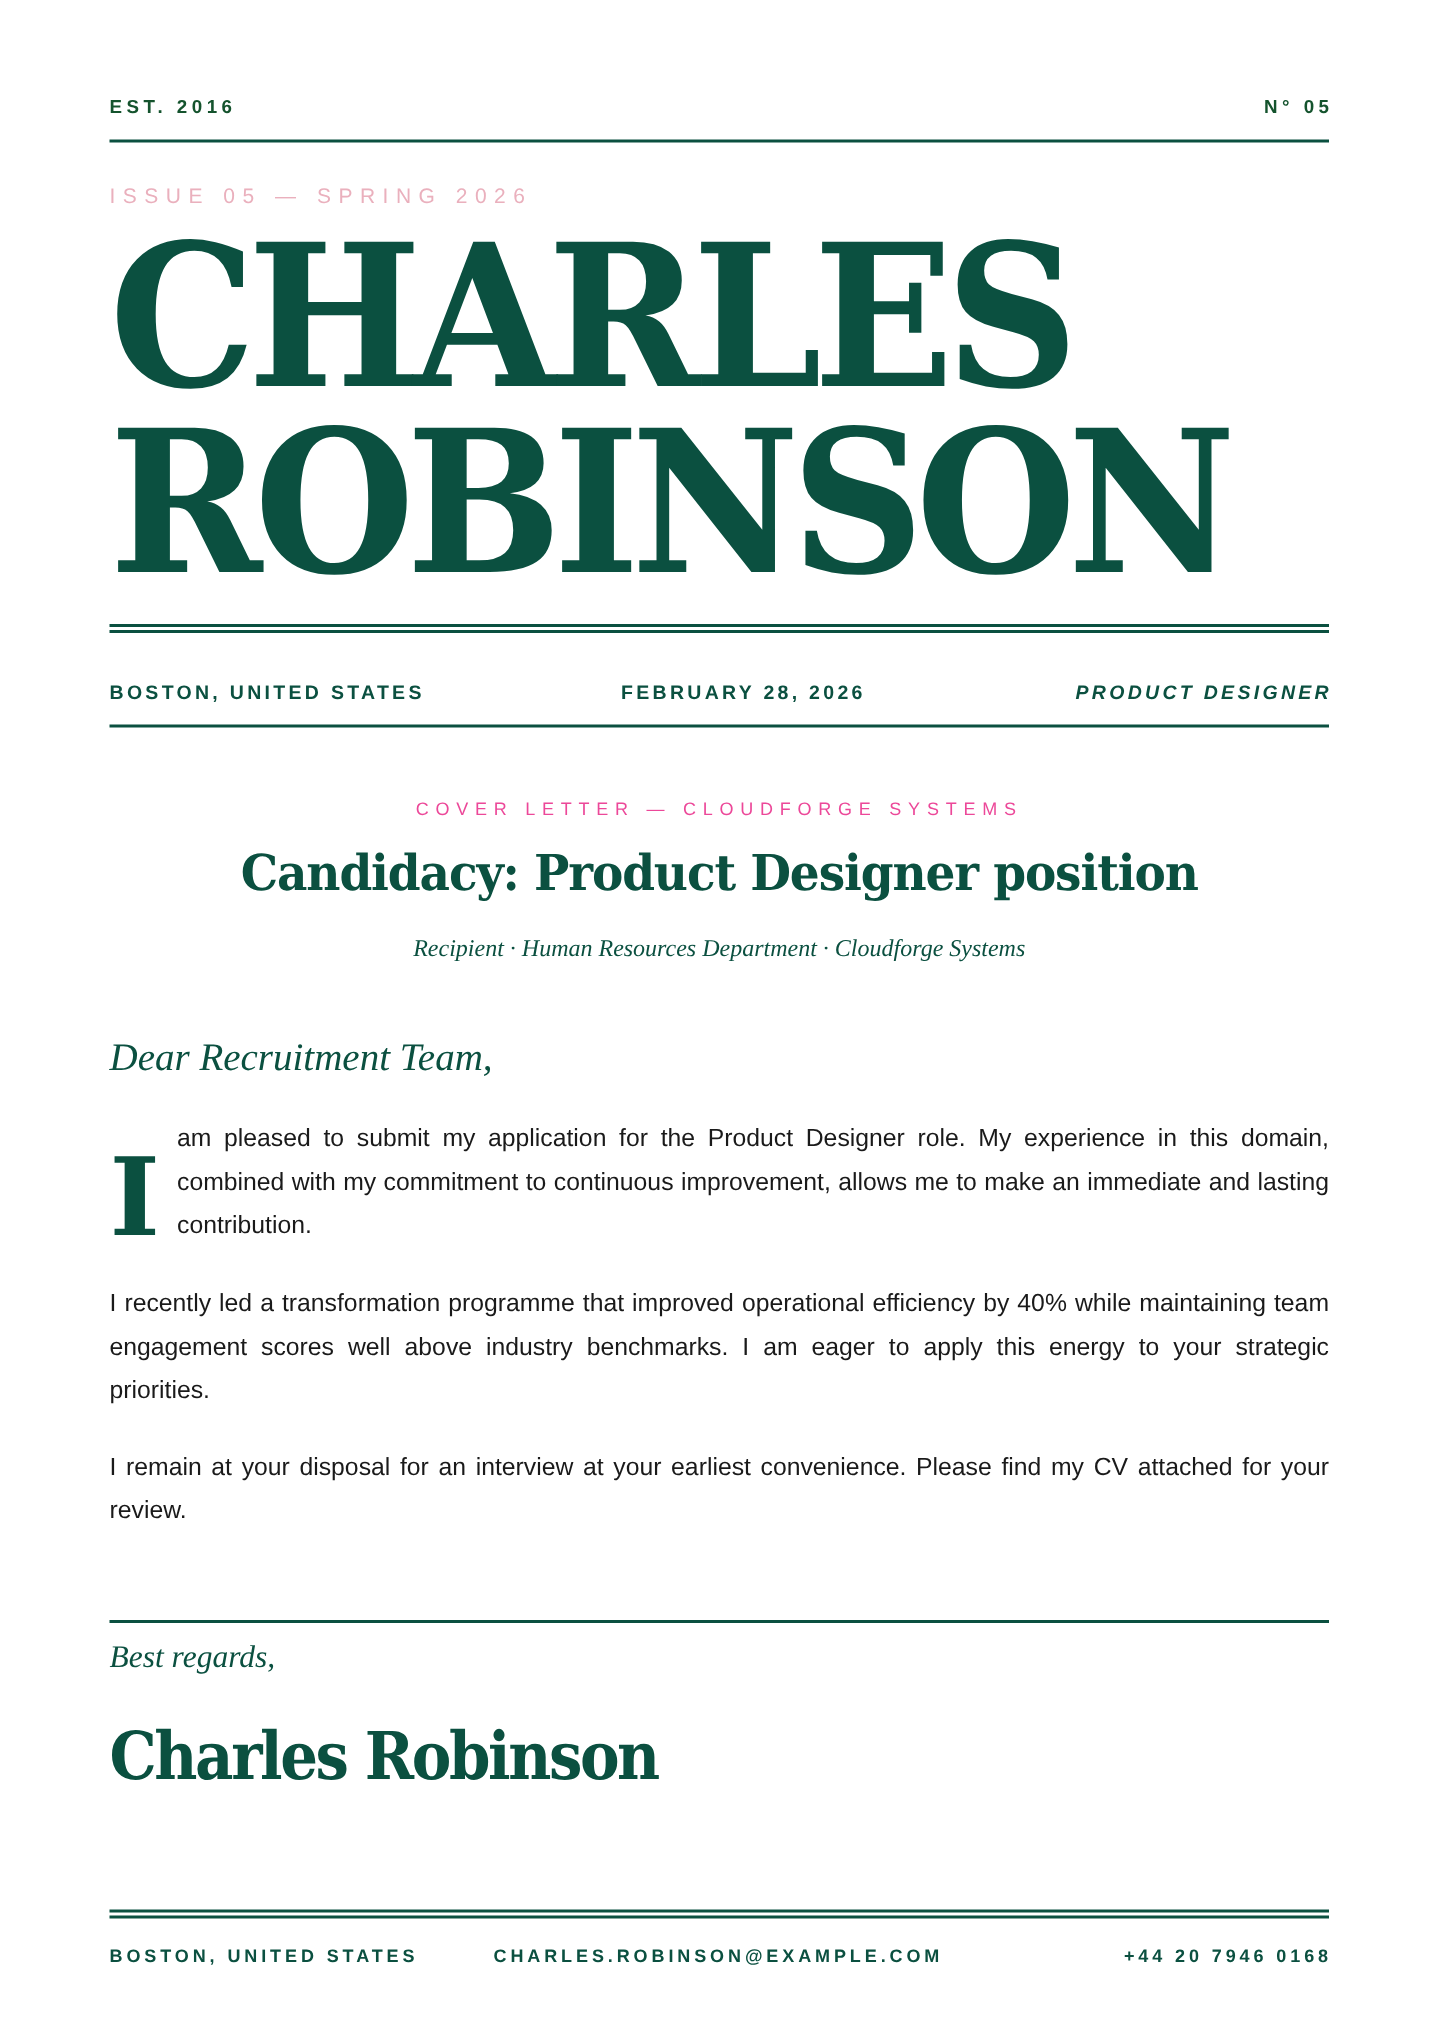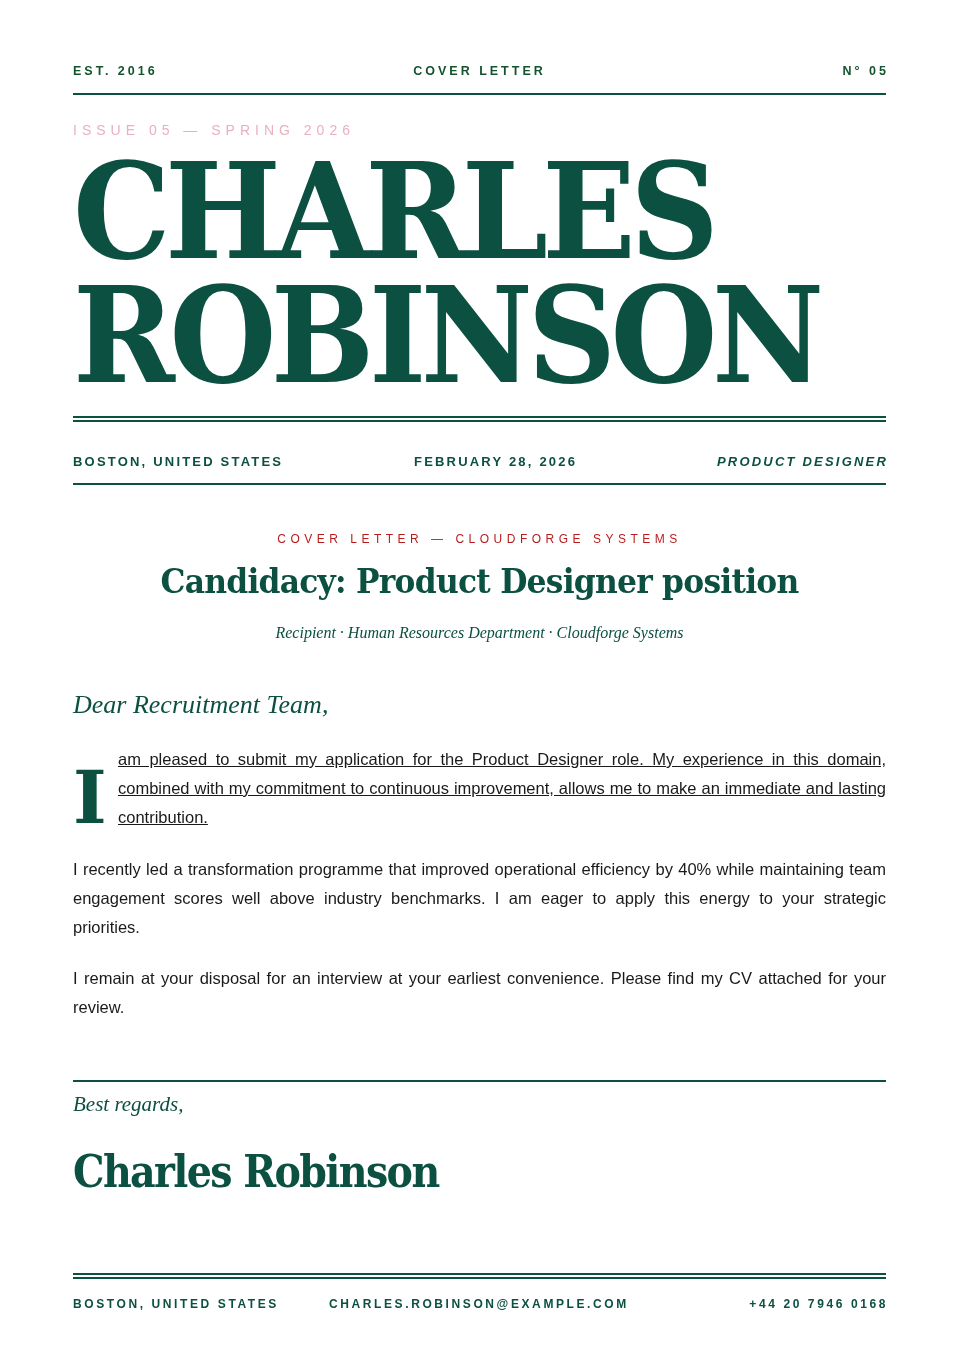--- a/index.html
+++ b/index.html
@@ -36,21 +36,21 @@
       position: absolute; top: 454px; left: 0; width: 813px; height: 18px;
       font-size: 13px; letter-spacing: 2.2px; color: #0b5040;
     }
     .infobar .l { position: absolute; left: 0; }
     .infobar .c { position: absolute; left: 341px; }
     .infobar .r { position: absolute; right: -2px; font-style: italic; }
     .rule2 { top: 483px; height: 2px; }
     .kicker {
       position: absolute; top: 532px; left: 0; width: 813px; text-align: center;
       font-family: "Liberation Sans", "DejaVu Sans", sans-serif;
-      font-size: 12px; letter-spacing: 4.5px; color: #b91c1c; text-transform: uppercase;
+      font-size: 12px; letter-spacing: 4.5px; color: #ec4899; text-transform: uppercase;
     }
     .subject {
       position: absolute; top: 562px; left: 0; width: 813px; text-align: center;
       font-family: "DejaVu Serif", "Liberation Serif", serif; font-weight: bold;
       font-size: 33px; color: #0b5040; letter-spacing: -0.8px;
       transform: scaleX(0.95); transform-origin: center top;
     }
     .recipient {
       position: absolute; top: 624px; left: 0; width: 813px; text-align: center;
       font-family: "Liberation Serif", "DejaVu Serif", serif; font-style: italic;
@@ -63,21 +63,21 @@
     }
     .body-text {
       font-family: "Liberation Sans", "DejaVu Sans", sans-serif;
       font-size: 16.5px; line-height: 29px; color: #1a1a1a; text-align: justify;
     }
     .para1 { position: absolute; top: 745px; left: 0; width: 813px; }
     .dropcap {
       float: left; font-family: "DejaVu Serif", "Liberation Serif", serif; font-weight: bold;
       color: #0b5040; font-size: 72px; line-height: 66px; margin: 20px 14px 0 0; width: 31px;
     }
-    .para1 .txt { margin-left: 29px; text-decoration: underline; }
+    .para1 .txt { margin-left: 29px; }
     .para2 { position: absolute; top: 855px; left: 0; width: 813px; }
     .para3 { position: absolute; top: 964px; left: 0; width: 813px; }
     .rule3 { top: 1080px; height: 2px; }
     .closing {
       position: absolute; top: 1092px; left: 0;
       font-family: "Liberation Serif", "DejaVu Serif", serif; font-style: italic;
       font-size: 21px; color: #0b5040;
     }
     .signature {
       position: absolute; top: 1146px; left: 0; white-space: nowrap;
@@ -94,21 +94,20 @@
     .footer .c { position: absolute; left: 256px; }
     .footer .r { position: absolute; right: -2px; }
   </style>
 </head>
 <body>
 
 <div class="page">
 
   <div class="masthead caps">
     <span class="l">EST. 2016</span>
-    <span class="c">COVER LETTER</span>
     <span class="r">N° 05</span>
   </div>
 
   <div class="rule rule1"></div>
 
   <div class="issue">ISSUE 05 — SPRING 2026</div>
 
   <div class="name-big">
     <div>CHARLES</div>
     <div>ROBINSON</div>

